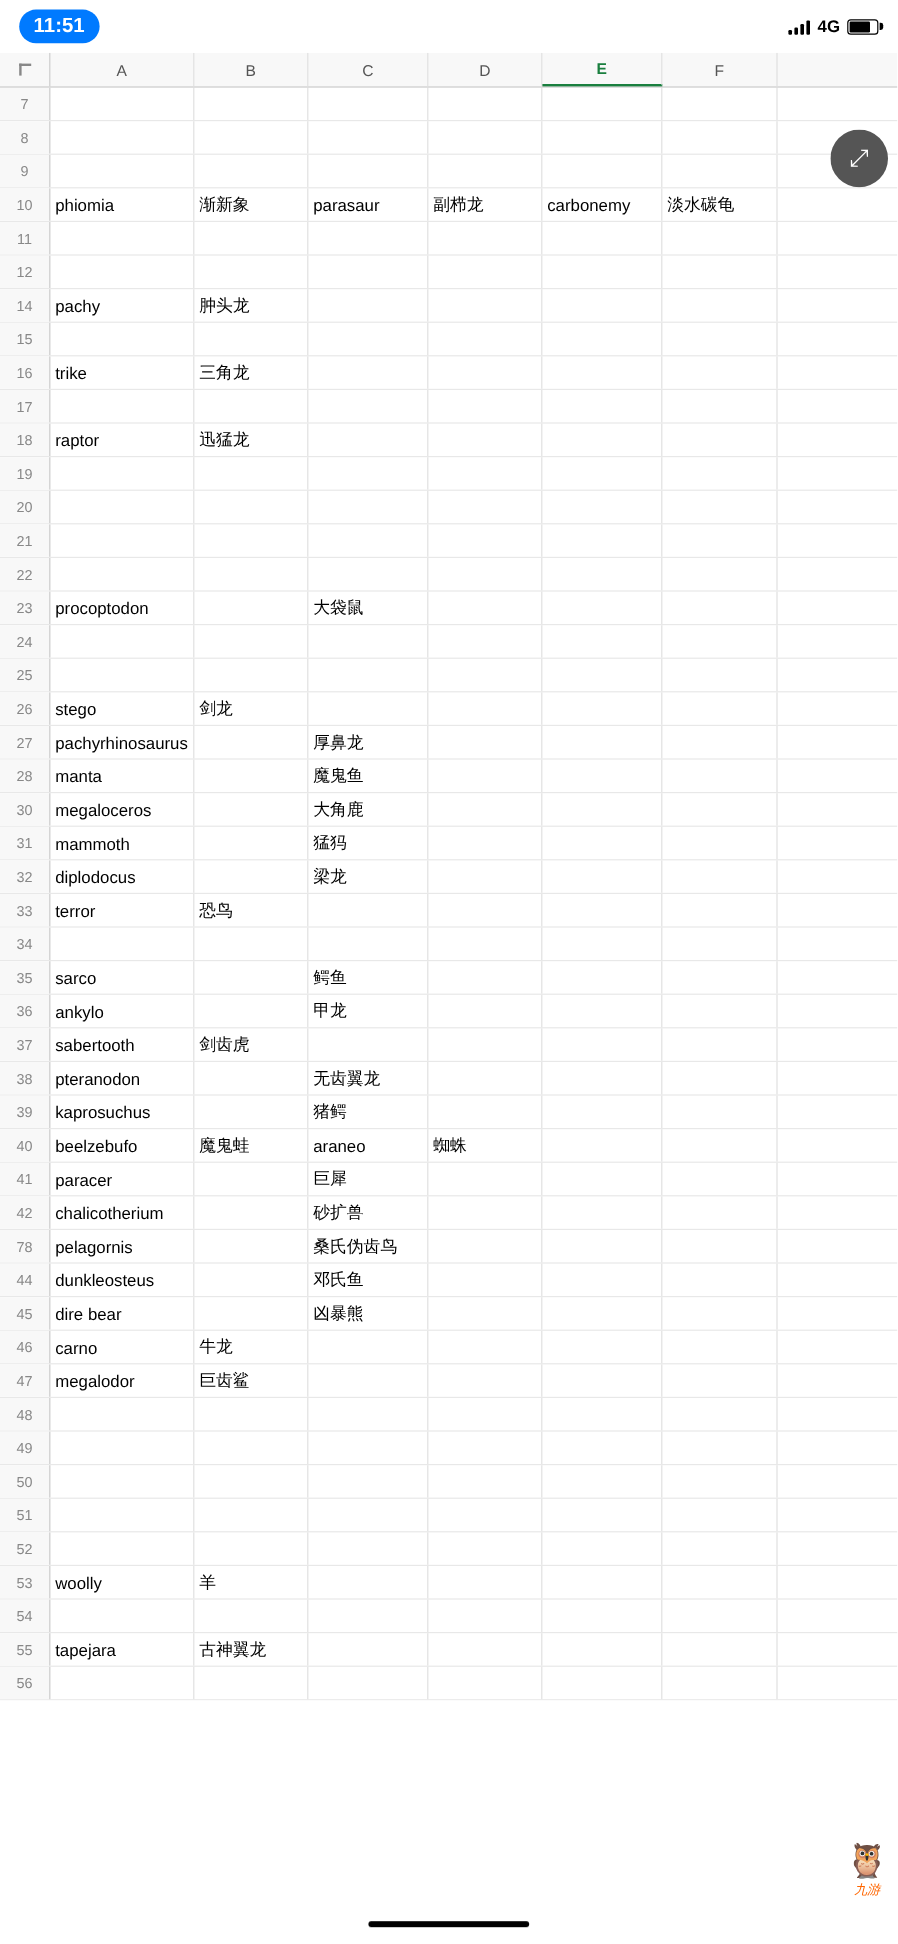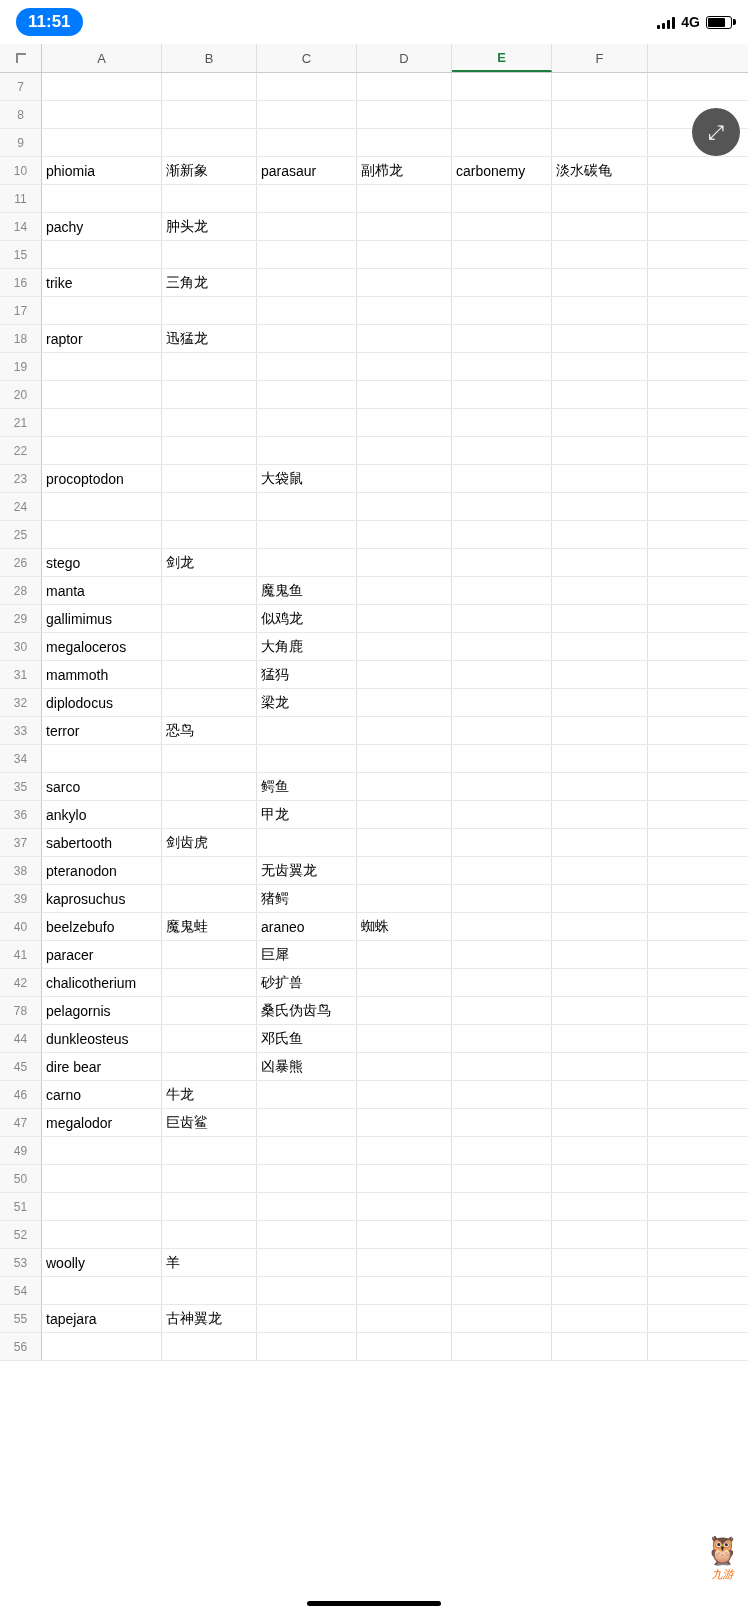--- a/index.html
+++ b/index.html
@@ -292,20 +292,29 @@
       <div class="sheet-row">
         <div class="row-num">11</div>
         <div class="cell col-A"></div>
         <div class="cell col-B"></div>
         <div class="cell col-C"></div>
         <div class="cell col-D"></div>
         <div class="cell col-E"></div>
         <div class="cell col-F"></div>
       </div>
       <div class="sheet-row">
+        <div class="row-num">12</div>
+        <div class="cell col-A"></div>
+        <div class="cell col-B"></div>
+        <div class="cell col-C"></div>
+        <div class="cell col-D"></div>
+        <div class="cell col-E"></div>
+        <div class="cell col-F"></div>
+      </div>
+      <div class="sheet-row">
         <div class="row-num">14</div>
         <div class="cell col-A">pachy</div>
         <div class="cell col-B">肿头龙</div>
         <div class="cell col-C"></div>
         <div class="cell col-D"></div>
         <div class="cell col-E"></div>
         <div class="cell col-F"></div>
       </div>
       <div class="sheet-row">
         <div class="row-num">15</div>
@@ -409,33 +418,33 @@
       <div class="sheet-row">
         <div class="row-num">26</div>
         <div class="cell col-A">stego</div>
         <div class="cell col-B">剑龙</div>
         <div class="cell col-C"></div>
         <div class="cell col-D"></div>
         <div class="cell col-E"></div>
         <div class="cell col-F"></div>
       </div>
       <div class="sheet-row">
+        <div class="row-num">27</div>
+        <div class="cell col-A">pachyrhinosaurus</div>
+        <div class="cell col-B"></div>
+        <div class="cell col-C">厚鼻龙</div>
+        <div class="cell col-D"></div>
+        <div class="cell col-E"></div>
+        <div class="cell col-F"></div>
+      </div>
+      <div class="sheet-row">
         <div class="row-num">28</div>
         <div class="cell col-A">manta</div>
         <div class="cell col-B"></div>
         <div class="cell col-C">魔鬼鱼</div>
-        <div class="cell col-D"></div>
-        <div class="cell col-E"></div>
-        <div class="cell col-F"></div>
-      </div>
-      <div class="sheet-row">
-        <div class="row-num">29</div>
-        <div class="cell col-A">gallimimus</div>
-        <div class="cell col-B"></div>
-        <div class="cell col-C">似鸡龙</div>
         <div class="cell col-D"></div>
         <div class="cell col-E"></div>
         <div class="cell col-F"></div>
       </div>
       <div class="sheet-row">
         <div class="row-num">30</div>
         <div class="cell col-A">megaloceros</div>
         <div class="cell col-B"></div>
         <div class="cell col-C">大角鹿</div>
         <div class="cell col-D"></div>
@@ -589,20 +598,29 @@
       <div class="sheet-row">
         <div class="row-num">47</div>
         <div class="cell col-A">megalodor</div>
         <div class="cell col-B">巨齿鲨</div>
         <div class="cell col-C"></div>
         <div class="cell col-D"></div>
         <div class="cell col-E"></div>
         <div class="cell col-F"></div>
       </div>
       <div class="sheet-row">
+        <div class="row-num">48</div>
+        <div class="cell col-A"></div>
+        <div class="cell col-B"></div>
+        <div class="cell col-C"></div>
+        <div class="cell col-D"></div>
+        <div class="cell col-E"></div>
+        <div class="cell col-F"></div>
+      </div>
+      <div class="sheet-row">
         <div class="row-num">49</div>
         <div class="cell col-A"></div>
         <div class="cell col-B"></div>
         <div class="cell col-C"></div>
         <div class="cell col-D"></div>
         <div class="cell col-E"></div>
         <div class="cell col-F"></div>
       </div>
       <div class="sheet-row">
         <div class="row-num">50</div>

